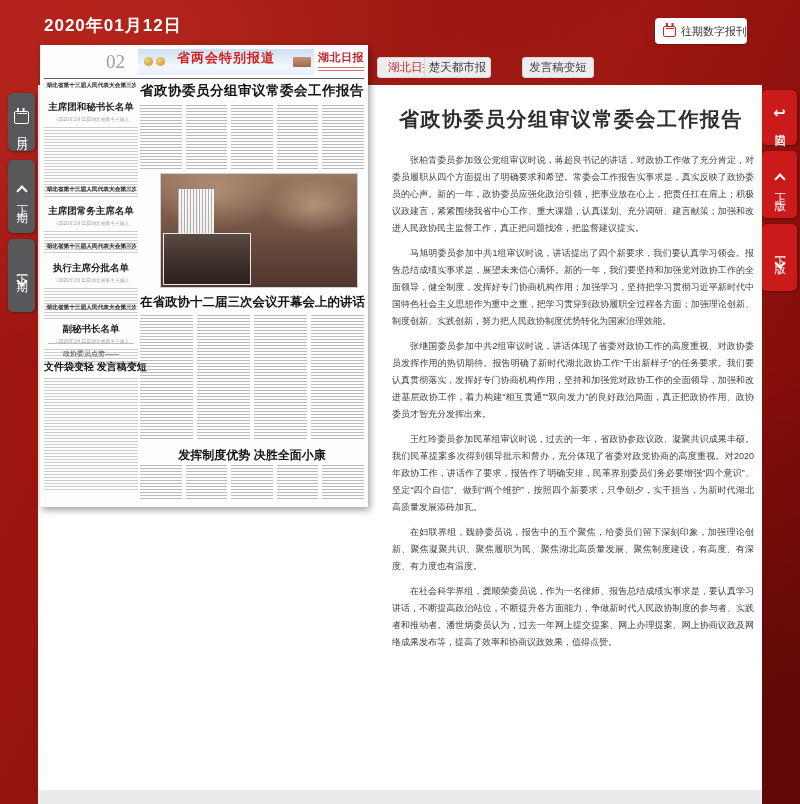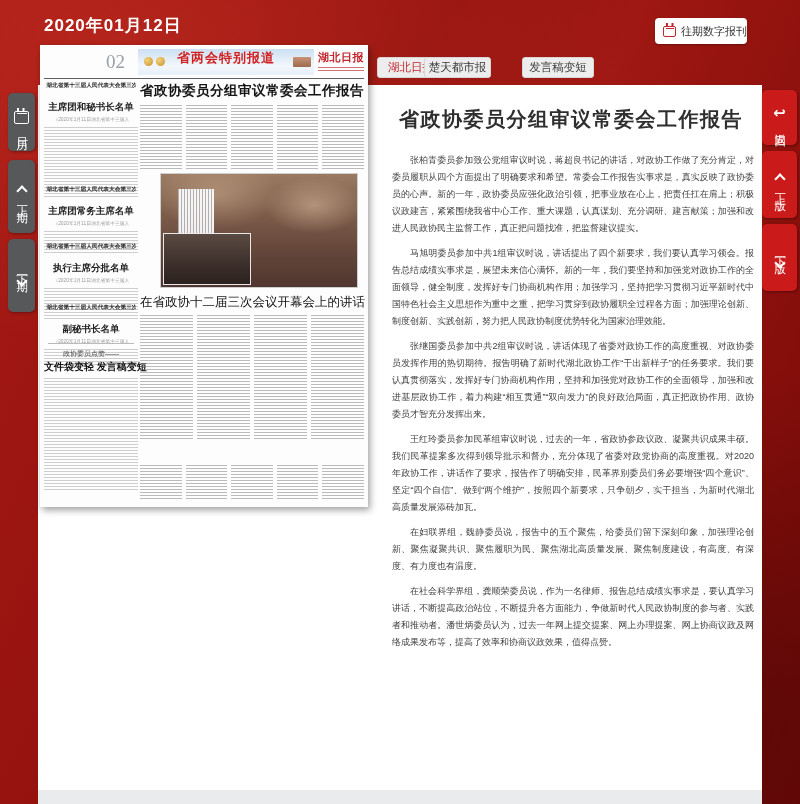--- a/index.html
+++ b/index.html
@@ -94,21 +94,21 @@
     left:120px; top:128px; width:198px; height:115px; border:1px solid #cfcfcf;
     background:
       radial-gradient(70px 40px at 78% 28%, rgba(235,205,175,.45), transparent 70%),
       radial-gradient(90px 50px at 28% 18%, rgba(225,195,165,.38), transparent 70%),
       linear-gradient(180deg,#9b7a62 0%,#7d5c4a 35%,#64463a 68%,#503630 100%);
   }
   .photo-note { position:absolute; left:14px; top:12px; width:42px; height:50px; background:rgba(255,255,255,.92);
     background-image:repeating-linear-gradient(to right,rgba(90,90,96,.45) 0 1px,transparent 1px 3px); background-clip:content-box; padding:3px; }
   .photo-inset { position:absolute; left:2px; bottom:2px; width:88px; height:52px; border:1px solid #e9e9e9;
     background:linear-gradient(180deg,#5a4a42 0%,#3f312c 55%,#2b211d 100%); }
-  .thead-cap { left:100px; top:249px; width:224px; text-align:left; font-size:12.5px; font-weight:normal; color:#141414; white-space:nowrap; }
+  .thead-cap { left:100px; top:249px; width:224px; text-align:left; font-size:12.5px; font-weight:bold; color:#141414; white-space:nowrap; }
   .thead2 { left:100px; top:402px; width:224px; text-align:center; font-size:12px; font-weight:bold; color:#141414; white-space:nowrap; }
 
   
   .art-title { left:390px; top:106px; width:362px; text-align:center; font-size:20px; font-weight:bold; color:#2e2e2e; letter-spacing:1.5px; white-space:nowrap; }
   .art-body { left:392px; top:152px; width:362px; color:#3f3f3f; font-size:9px; line-height:17px; text-align:justify; }
   .art-body p { text-indent:2em; margin-bottom:8px; }
 </style>
 </head>
 <body>
 
@@ -217,20 +217,21 @@
       <div class="photo-note"></div>
       <div class="photo-inset"></div>
     </div>
     <div class="abs thead-cap">在省政协十二届三次会议开幕会上的讲话</div>
     <div class="abs cols" style="left:100px;top:270px;width:224px;height:126px;">
       <div class="micro"></div>
         <div class="micro"></div>
         <div class="micro"></div>
         <div class="micro"></div>
     </div>
+    <div class="abs thead2">发挥制度优势 决胜全面小康</div>
     <div class="abs cols" style="left:100px;top:420px;width:224px;height:36px;">
       <div class="micro"></div>
         <div class="micro"></div>
         <div class="micro"></div>
         <div class="micro"></div>
         <div class="micro"></div>
     </div>
   </div>
 
   <div class="abs art-title">省政协委员分组审议常委会工作报告</div>

